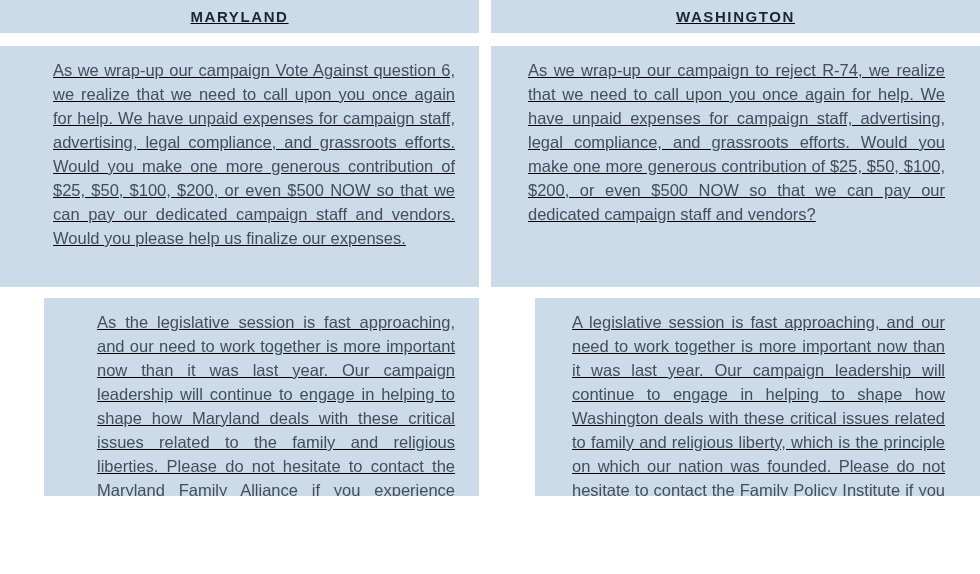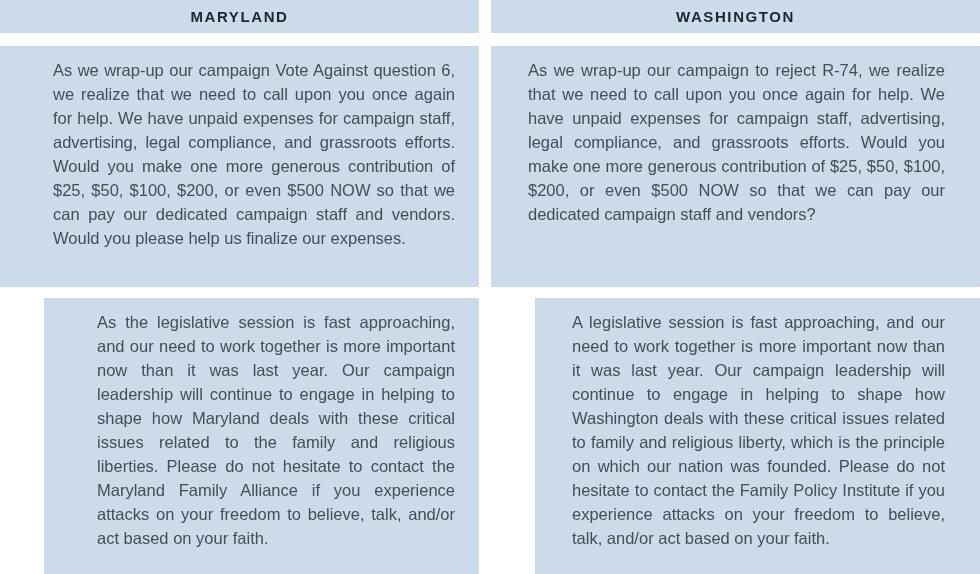--- a/index.html
+++ b/index.html
@@ -8,27 +8,28 @@
     background: #ffffff;
   }
   :root {
     --cell-bg: #ccdbea;
     --gap-color: #ffffff;
     --header-text: #1c2630;
     --body-text: #434e58;
   }
   .board {
     width: 980px;
-    height: 574px;
+    height: 496px;
     display: grid;
     grid-template-columns: 479px 12px 489px;
     grid-template-rows: 33px 13px 241px 11px 276px;
     background: var(--gap-color);
     font-family: "Liberation Sans", "DejaVu Sans", sans-serif;
     overflow: hidden;
+    text-decoration: underline;
   }
   .cell {
     background: var(--cell-bg);
     box-sizing: border-box;
   }
   .c1 { grid-column: 1; }
   .c2 { grid-column: 3; text-align: center; }
   .r1 { grid-row: 1; }
   .r2 { grid-row: 3; }
   .r3 { grid-row: 5; margin-left: 44px; }

